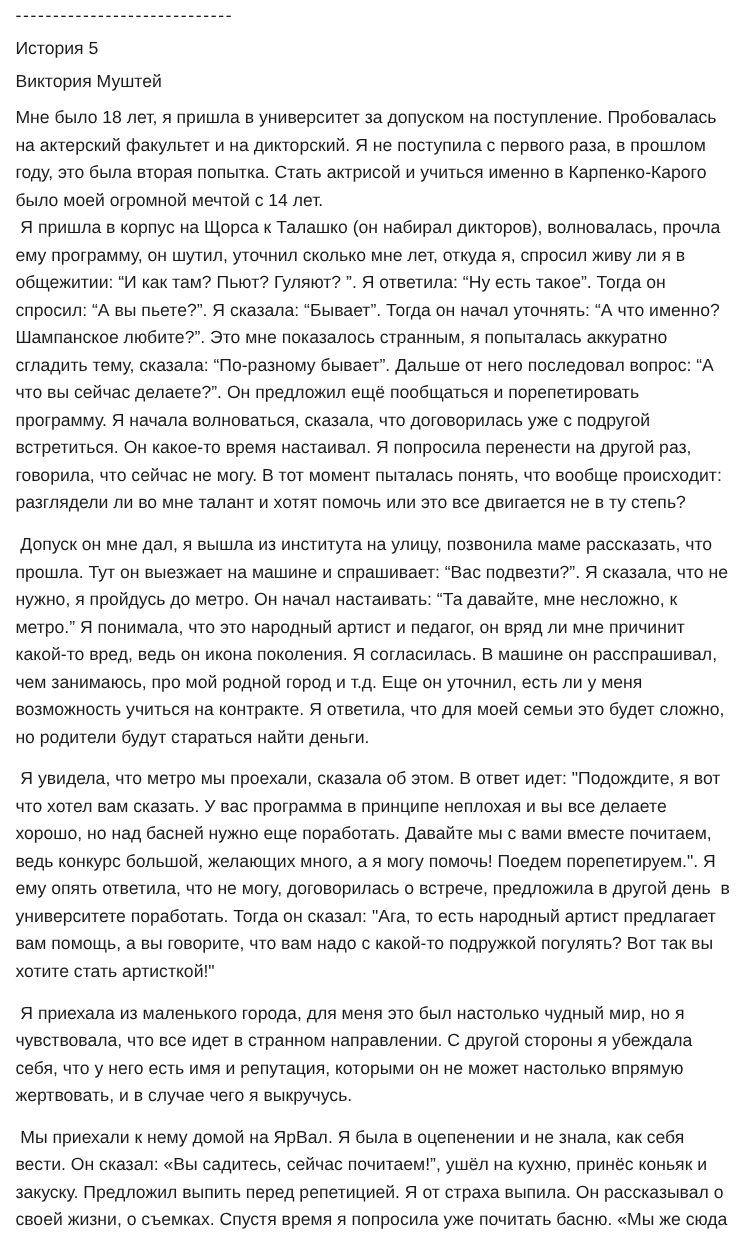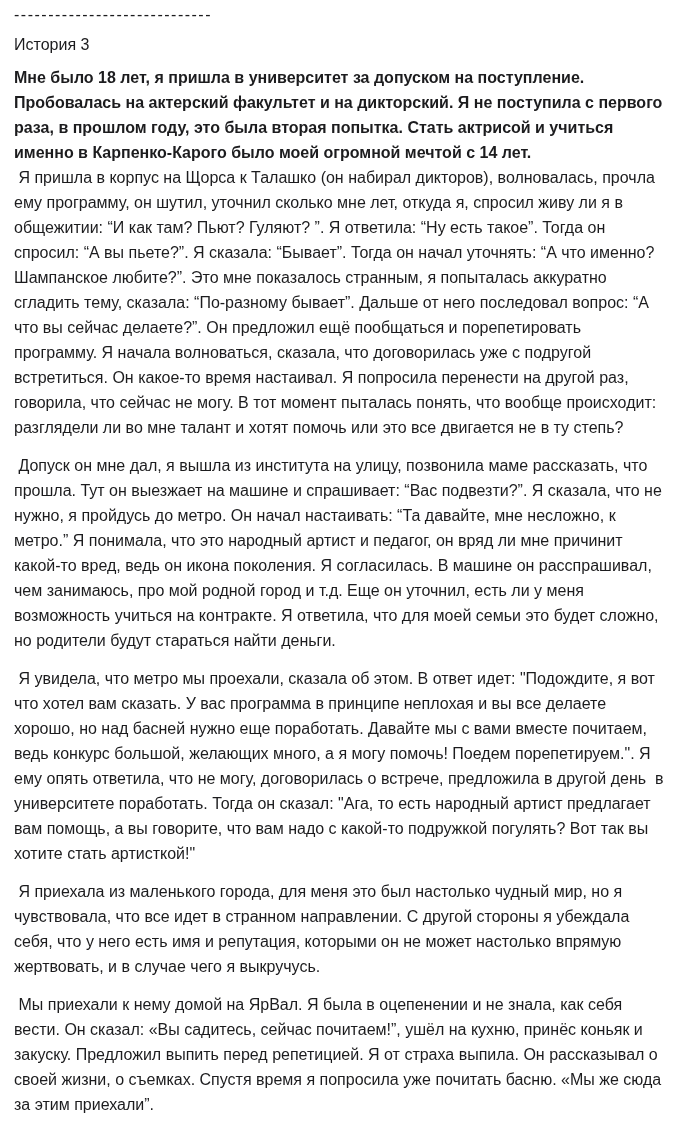--- a/index.html
+++ b/index.html
@@ -23,31 +23,32 @@
   }
   .doc p {
     margin: 0;
     white-space: pre-wrap;   
   }
   .sep {
     letter-spacing: 1.5px;
     color: #1c1c1e;
   }
   .head  { margin-top: 5px !important; }
-  .first { margin-top: 8px !important; font-weight: bold; }
+  .first { margin-top: 8px !important; }
   .gap   { margin-top: 13px !important; }
 </style>
 </head>
 <body>
 
 <div class="doc">
   <p class="sep">-----------------------------</p>
 
-  <p class="head">История 3</p>
+  <p class="head">История 5</p>
 
+  <p class="head">Виктория Муштей</p>
 
   <p class="first">Мне было 18 лет, я пришла в университет за допуском на поступление. Пробовалась на актерский факультет и на дикторский. Я не поступила с первого раза, в прошлом году, это была вторая попытка. Стать актрисой и учиться именно в Карпенко-Карого было моей огромной мечтой с 14 лет.</p>
 
   <p> Я пришла в корпус на Щорса к Талашко (он набирал дикторов), волновалась, прочла ему программу, он шутил, уточнил сколько мне лет, откуда я, спросил живу ли я в общежитии: “И как там? Пьют? Гуляют? ”. Я ответила: “Ну есть такое”. Тогда он спросил: “А вы пьете?”. Я сказала: “Бывает”. Тогда он начал уточнять: “А что именно? Шампанское любите?”. Это мне показалось странным, я попыталась аккуратно сгладить тему, сказала: “По-разному бывает”. Дальше от него последовал вопрос: “А что вы сейчас делаете?”. Он предложил ещё пообщаться и порепетировать программу. Я начала волноваться, сказала, что договорилась уже с подругой встретиться. Он какое-то время настаивал. Я попросила перенести на другой раз, говорила, что сейчас не могу. В тот момент пыталась понять, что вообще происходит: разглядели ли во мне талант и хотят помочь или это все двигается не в ту степь?</p>
 
   <p class="gap"> Допуск он мне дал, я вышла из института на улицу, позвонила маме рассказать, что прошла. Тут он выезжает на машине и спрашивает: “Вас подвезти?”. Я сказала, что не нужно, я пройдусь до метро. Он начал настаивать: “Та давайте, мне несложно, к метро.” Я понимала, что это народный артист и педагог, он вряд ли мне причинит какой-то вред, ведь он икона поколения. Я согласилась. В машине он расспрашивал, чем занимаюсь, про мой родной город и т.д. Еще он уточнил, есть ли у меня возможность учиться на контракте. Я ответила, что для моей семьи это будет сложно, но родители будут стараться найти деньги.</p>
 
   <p class="gap"> Я увидела, что метро мы проехали, сказала об этом. В ответ идет: "Подождите, я вот что хотел вам сказать. У вас программа в принципе неплохая и вы все делаете хорошо, но над басней нужно еще поработать. Давайте мы с вами вместе почитаем, ведь конкурс большой, желающих много, а я могу помочь! Поедем порепетируем.". Я ему опять ответила, что не могу, договорилась о встрече, предложила в другой день  в университете поработать. Тогда он сказал: "Ага, то есть народный артист предлагает вам помощь, а вы говорите, что вам надо с какой-то подружкой погулять? Вот так вы хотите стать артисткой!"</p>
 
 

